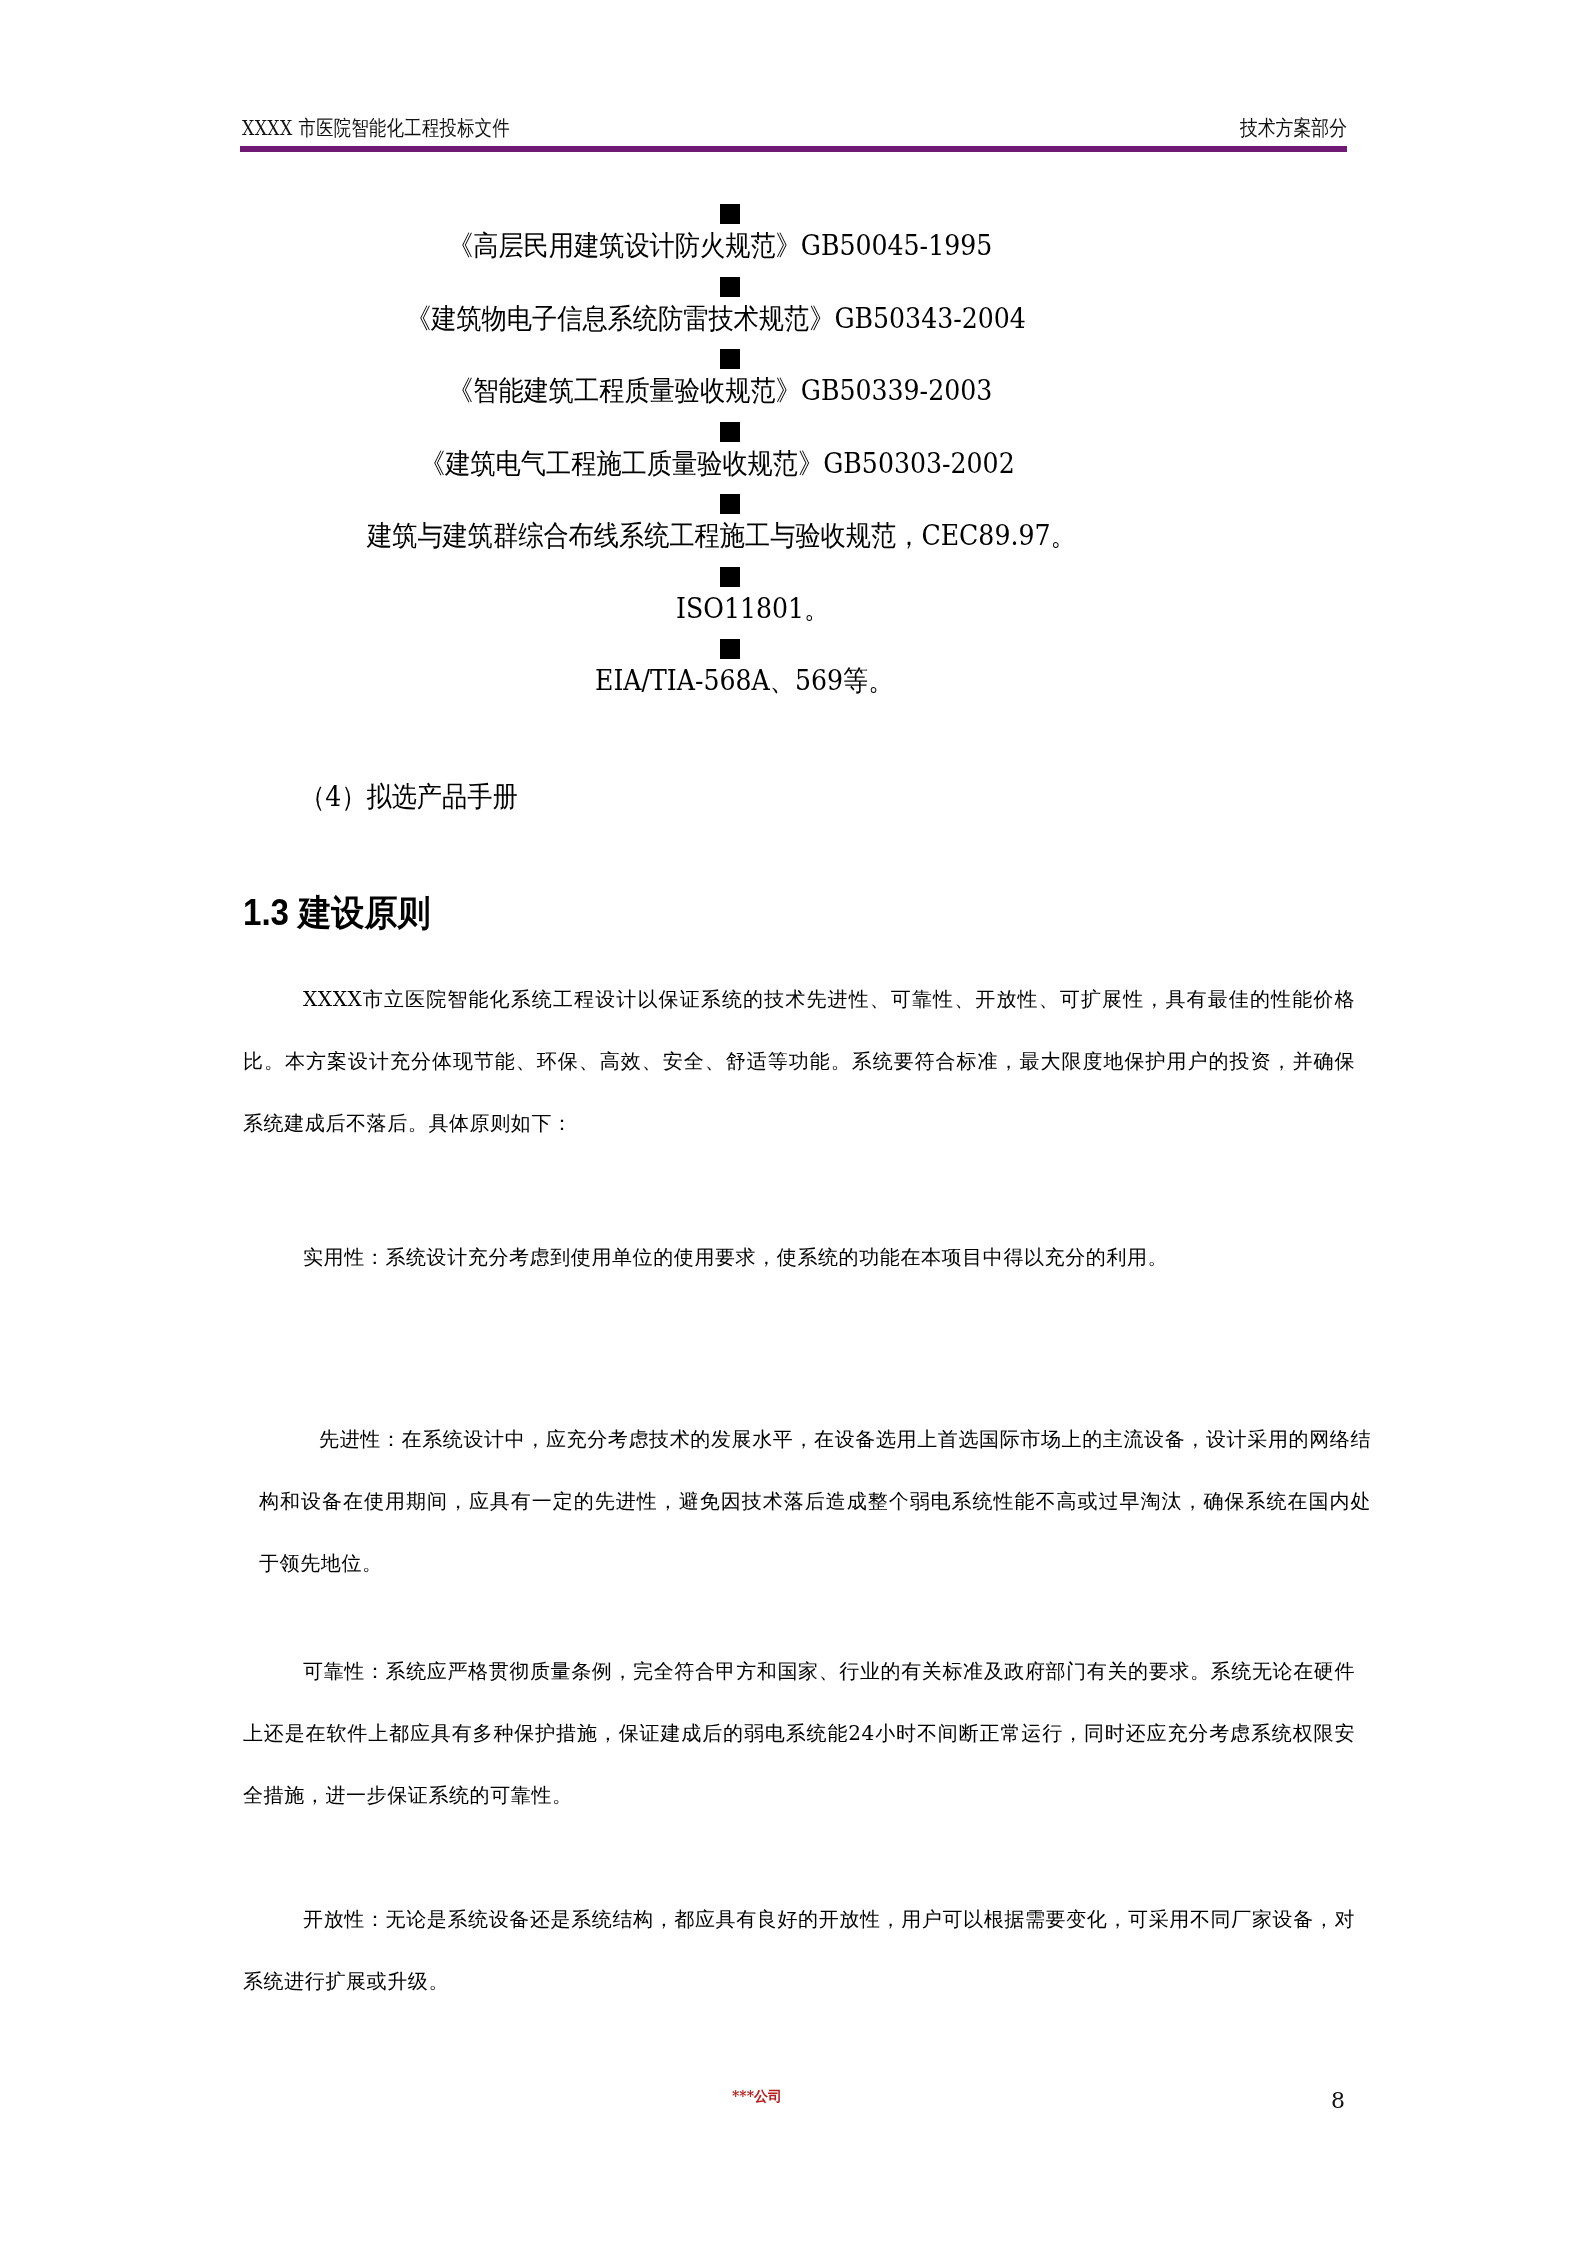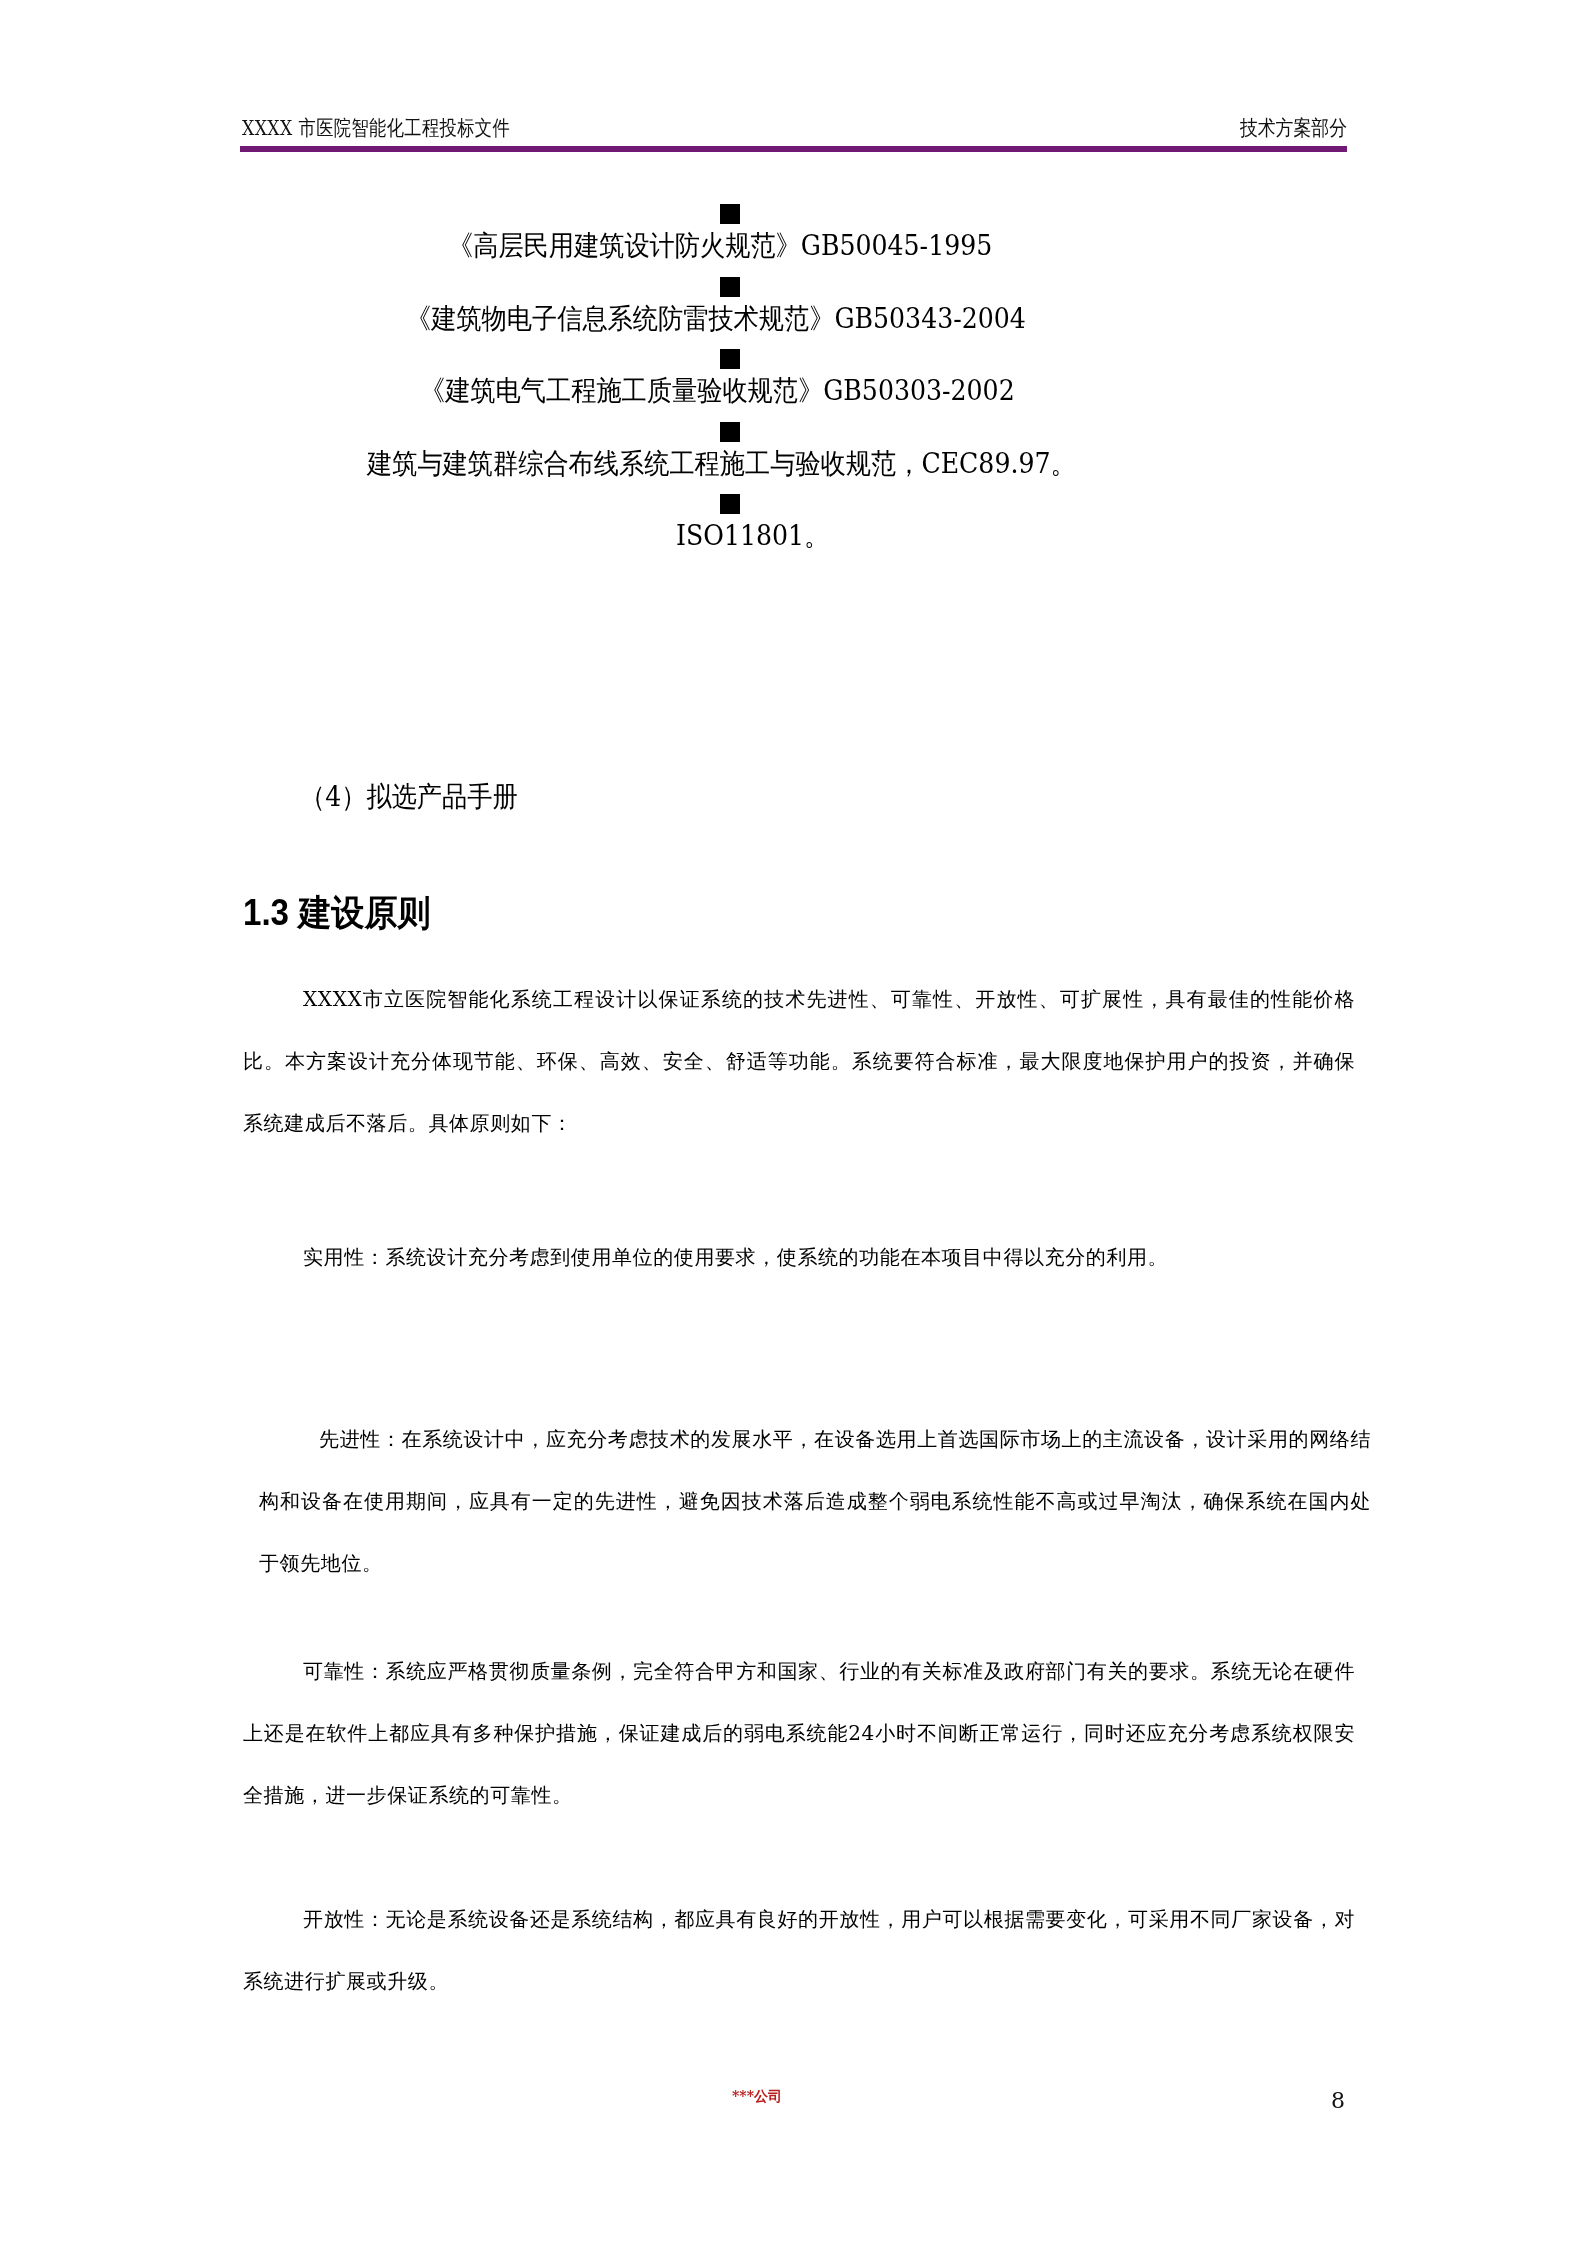--- a/index.html
+++ b/index.html
@@ -146,29 +146,37 @@
   <li class="bullet-item">
     <span class="bullet-square"></span>
     <span class="bullet-text">《高层民用建筑设计防火规范》GB50045-1995</span>
   </li>
   <li class="bullet-item">
     <span class="bullet-square"></span>
     <span class="bullet-text">《建筑物电子信息系统防雷技术规范》GB50343-2004</span>
   </li>
   <li class="bullet-item">
     <span class="bullet-square"></span>
+    <span class="bullet-text">《智能建筑工程质量验收规范》GB50339-2003</span>
+  </li>
+  <li class="bullet-item">
+    <span class="bullet-square"></span>
     <span class="bullet-text">《建筑电气工程施工质量验收规范》GB50303-2002</span>
   </li>
   <li class="bullet-item">
     <span class="bullet-square"></span>
     <span class="bullet-text plain">建筑与建筑群综合布线系统工程施工与验收规范，CEC89.97。</span>
   </li>
   <li class="bullet-item">
     <span class="bullet-square"></span>
     <span class="bullet-text plain">ISO11801。</span>
+  </li>
+  <li class="bullet-item">
+    <span class="bullet-square"></span>
+    <span class="bullet-text plain">EIA/TIA-568A、569等。</span>
   </li>
 </ul>
 
 <div class="sub-item">（4）拟选产品手册</div>
 
 <h2 class="section-heading" style="margin:0;">1.3 建设原则</h2>
 
 <p class="para" style="top: 968px; margin:0;">XXXX市立医院智能化系统工程设计以保证系统的技术先进性、可靠性、开放性、可扩展性，具有最佳的性能价格比。本方案设计充分体现节能、环保、高效、安全、舒适等功能。系统要符合标准，最大限度地保护用户的投资，并确保系统建成后不落后。具体原则如下：</p>
 <p class="para" style="top: 1226px; margin:0;">实用性：系统设计充分考虑到使用单位的使用要求，使系统的功能在本项目中得以充分的利用。</p>
 <p class="para" style="top: 1392px; margin:16px;">先进性：在系统设计中，应充分考虑技术的发展水平，在设备选用上首选国际市场上的主流设备，设计采用的网络结构和设备在使用期间，应具有一定的先进性，避免因技术落后造成整个弱电系统性能不高或过早淘汰，确保系统在国内处于领先地位。</p>

